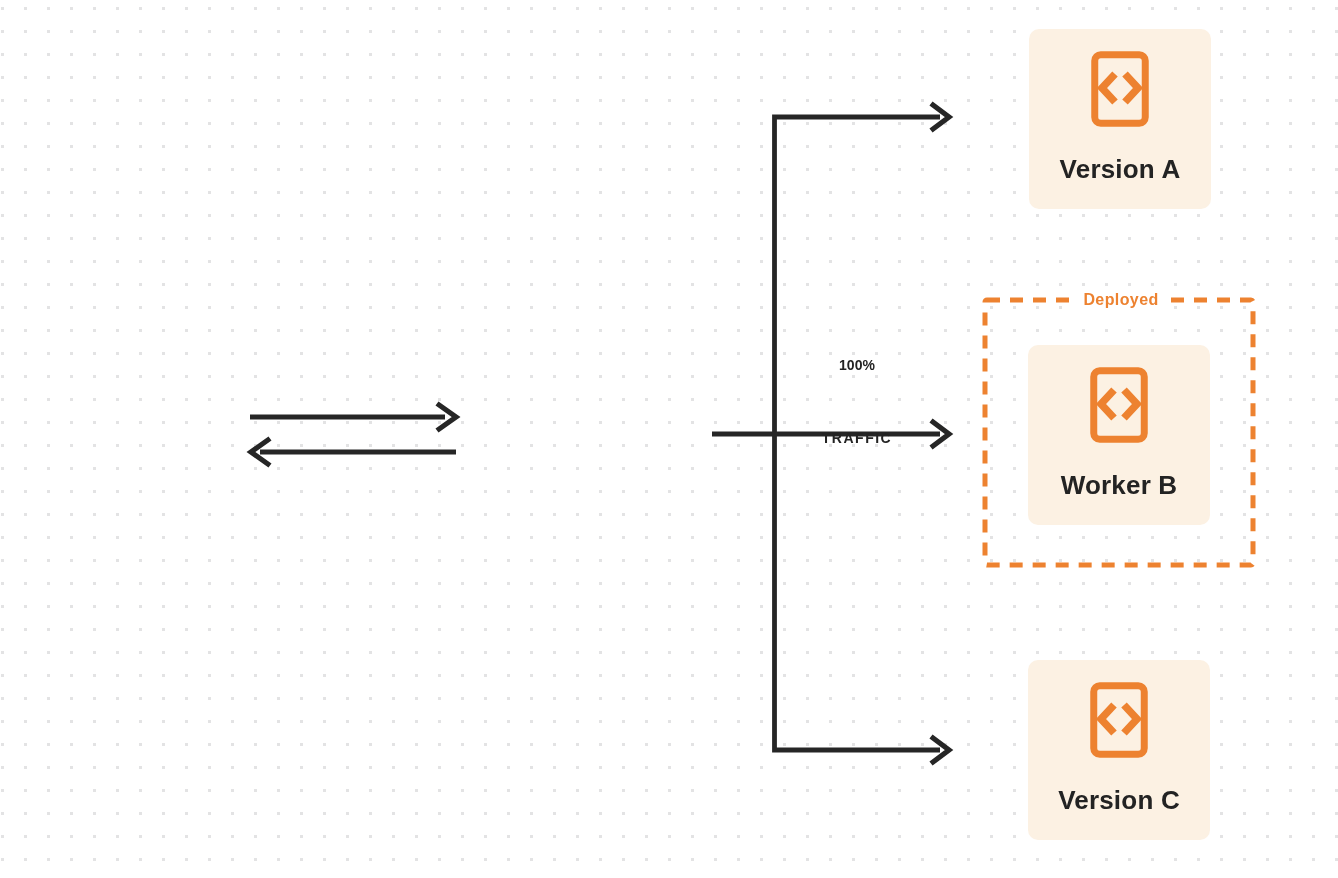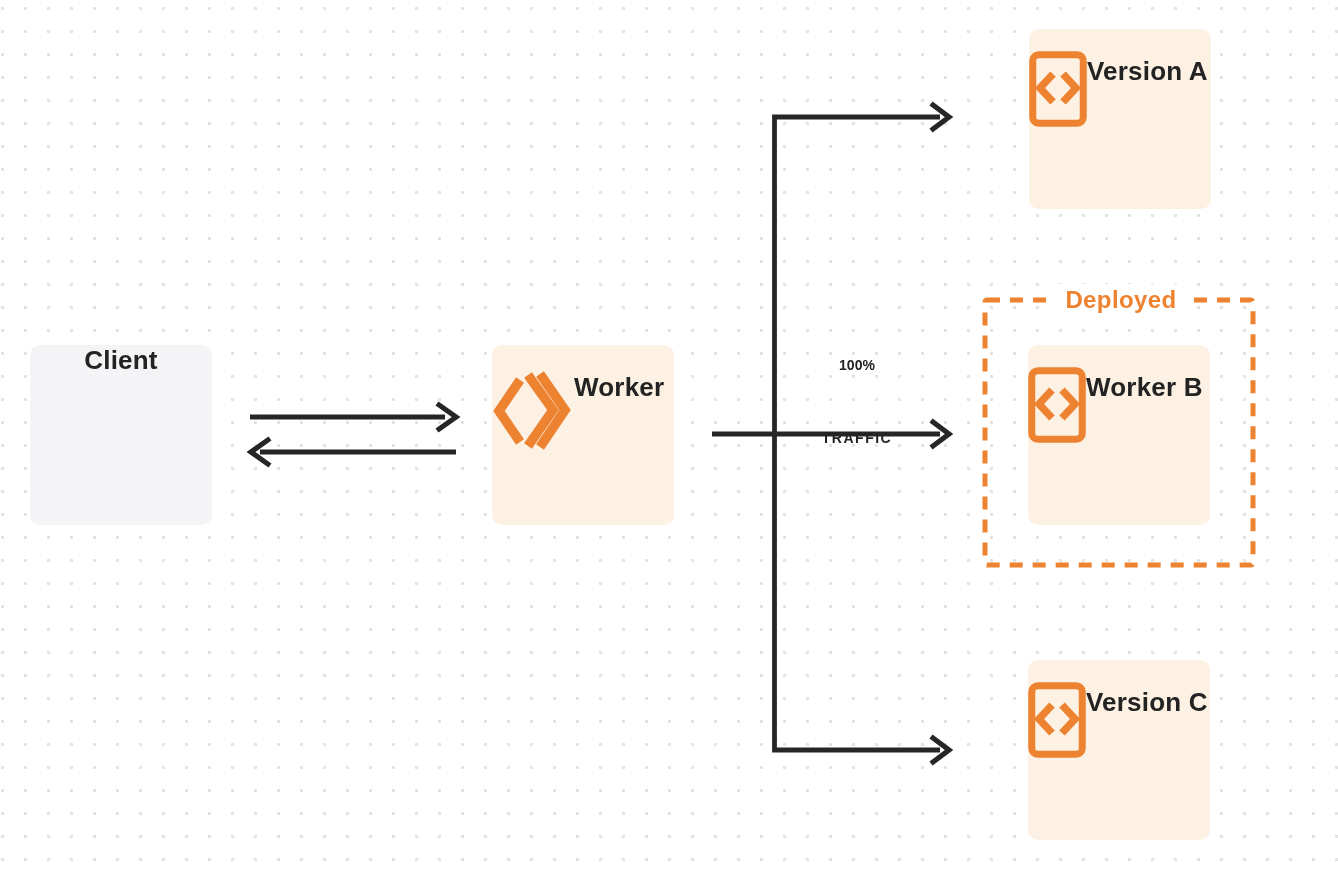--- a/index.html
+++ b/index.html
@@ -29,22 +29,22 @@
     stroke-linecap: butt;
   }
   .shaft { stroke-width: 4.8px; }
   .head  { stroke-width: 5.2px; }
   .node {
     position: absolute;
     width: 182px;
     height: 180px;
     border-radius: 10px;
     display: flex;
-    flex-direction: row;
-    align-items: flex-start;
+    flex-direction: column;
+    align-items: center;
     box-sizing: border-box;
   }
   .node-label {
     font-size: 26px;
     font-weight: bold;
     color: #232323;
     letter-spacing: 0.2px;
     white-space: nowrap;
   }
   #client-node {
@@ -69,21 +69,21 @@
     stroke: #ED8230;
     stroke-linejoin: miter;
     stroke-linecap: butt;
   }
   #deployed-label {
     position: absolute;
     left: 1121px; top: 300px;
     transform: translate(-50%, -50%);
     background: #FFFFFF;
     padding: 2px 12px;
-    font-size: 24px;
+    font-size: 16px;
     font-weight: bold;
     color: #ED8230;
     letter-spacing: 0.4px;
     white-space: nowrap;
   }
   #traffic-label {
     position: absolute;
     left: 857px; top: 349px;
     transform: translateX(-50%);
     text-align: center;
@@ -119,32 +119,21 @@
     <rect class="orange-stroke" x="985" y="300" width="268" height="265" rx="2" stroke-width="5" stroke-dasharray="13 10"></rect>
   </svg>
 
   <div id="deployed-label">Deployed</div>
 
   <div id="traffic-label">
     <div class="line1">100%</div>
     <div class="line2">TRAFFIC</div>
   </div>
 
-  <div class="node" id="client-node">
-    <div class="node-label">Client</div>
-  </div>
 
-  <div class="node" id="worker-node">
-    <svg class="logo" width="82" height="80" viewBox="0 0 80 80">
-      <path class="orange-stroke" stroke-width="9.5" d="M27 10 L6 41 L27 72"></path>
-      <path class="orange-stroke" stroke-width="9.5" d="M35 5 L60 40 L35 76"></path>
-      <path class="orange-stroke" stroke-width="9.5" d="M47 4 L72 40 L47 77"></path>
-    </svg>
-    <div class="node-label">Worker</div>
-  </div>
 
   <div class="node version-node" id="version-a-node">
     <svg class="file-icon" width="58" height="76" viewBox="0 0 58 76">
       <rect class="orange-stroke" stroke-width="7" x="3.75" y="3.75" width="50.5" height="68.5" rx="6"></rect>
       <path class="orange-stroke" stroke-width="7.5" d="M24 23 L11 37 L24 51"></path>
       <path class="orange-stroke" stroke-width="7.5" d="M34 23 L47 37 L34 51"></path>
     </svg>
     <div class="node-label">Version A</div>
   </div>
 

